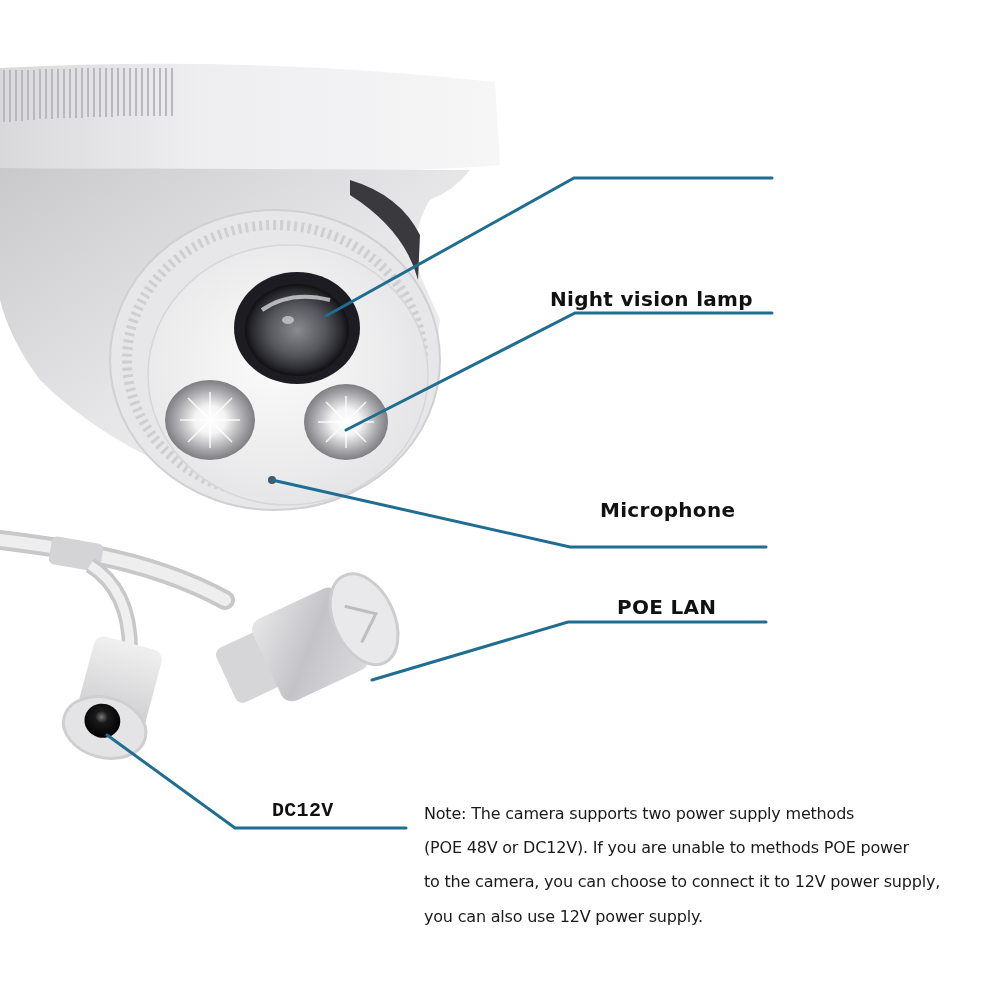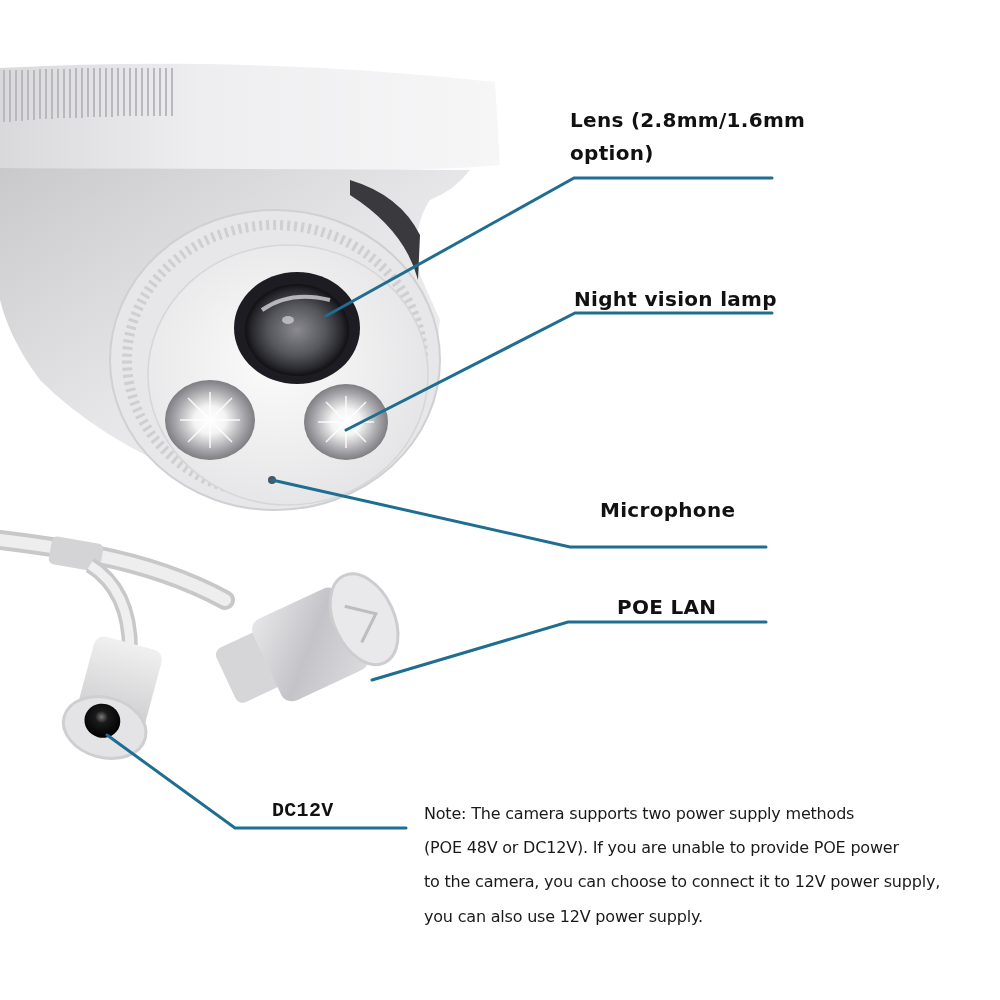--- a/index.html
+++ b/index.html
@@ -154,28 +154,24 @@
 
     <g stroke="#1f6e91" stroke-width="3" fill="none" stroke-linecap="round">
       <polyline points="326,316 574,178 772,178"></polyline>
       <polyline points="346,430 575,313 772,313"></polyline>
       <polyline points="272,480 570,547 766,547"></polyline>
       <polyline points="372,680 568,622 766,622"></polyline>
       <polyline points="107,735 235,828 406,828"></polyline>
     </g>
   </svg>
 
-  <div class="label" style="left:570px; top:108px;">
-    <span style="display:block;">Lens (2.8mm/1.6mm</span>
-    <span style="display:block; margin-top:9px;">option)</span>
-  </div>
-  <div class="label" style="left:574px; top:287px;">Night vision lamp</div>
+  <div class="label" style="left:550px; top:287px;">Night vision lamp</div>
   <div class="label" style="left:600px; top:498px;">Microphone</div>
   <div class="label" style="left:617px; top:595px;text-align:center;">POE LAN</div>
   <div class="label" style="left:272px; top:799px;font-family:Liberation Mono, monospace;">DC12V</div>
 
   <div class="note">
     <span class="note-line">Note: The camera supports two power supply methods</span>
-    <span class="note-line">(POE 48V or DC12V). If you are unable to provide POE power</span>
+    <span class="note-line">(POE 48V or DC12V). If you are unable to methods POE power</span>
     <span class="note-line">to the camera, you can choose to connect it to 12V power supply,</span>
     <span class="note-line">you can also use 12V power supply.</span>
   </div>
 </div>
 
 </body></html>

